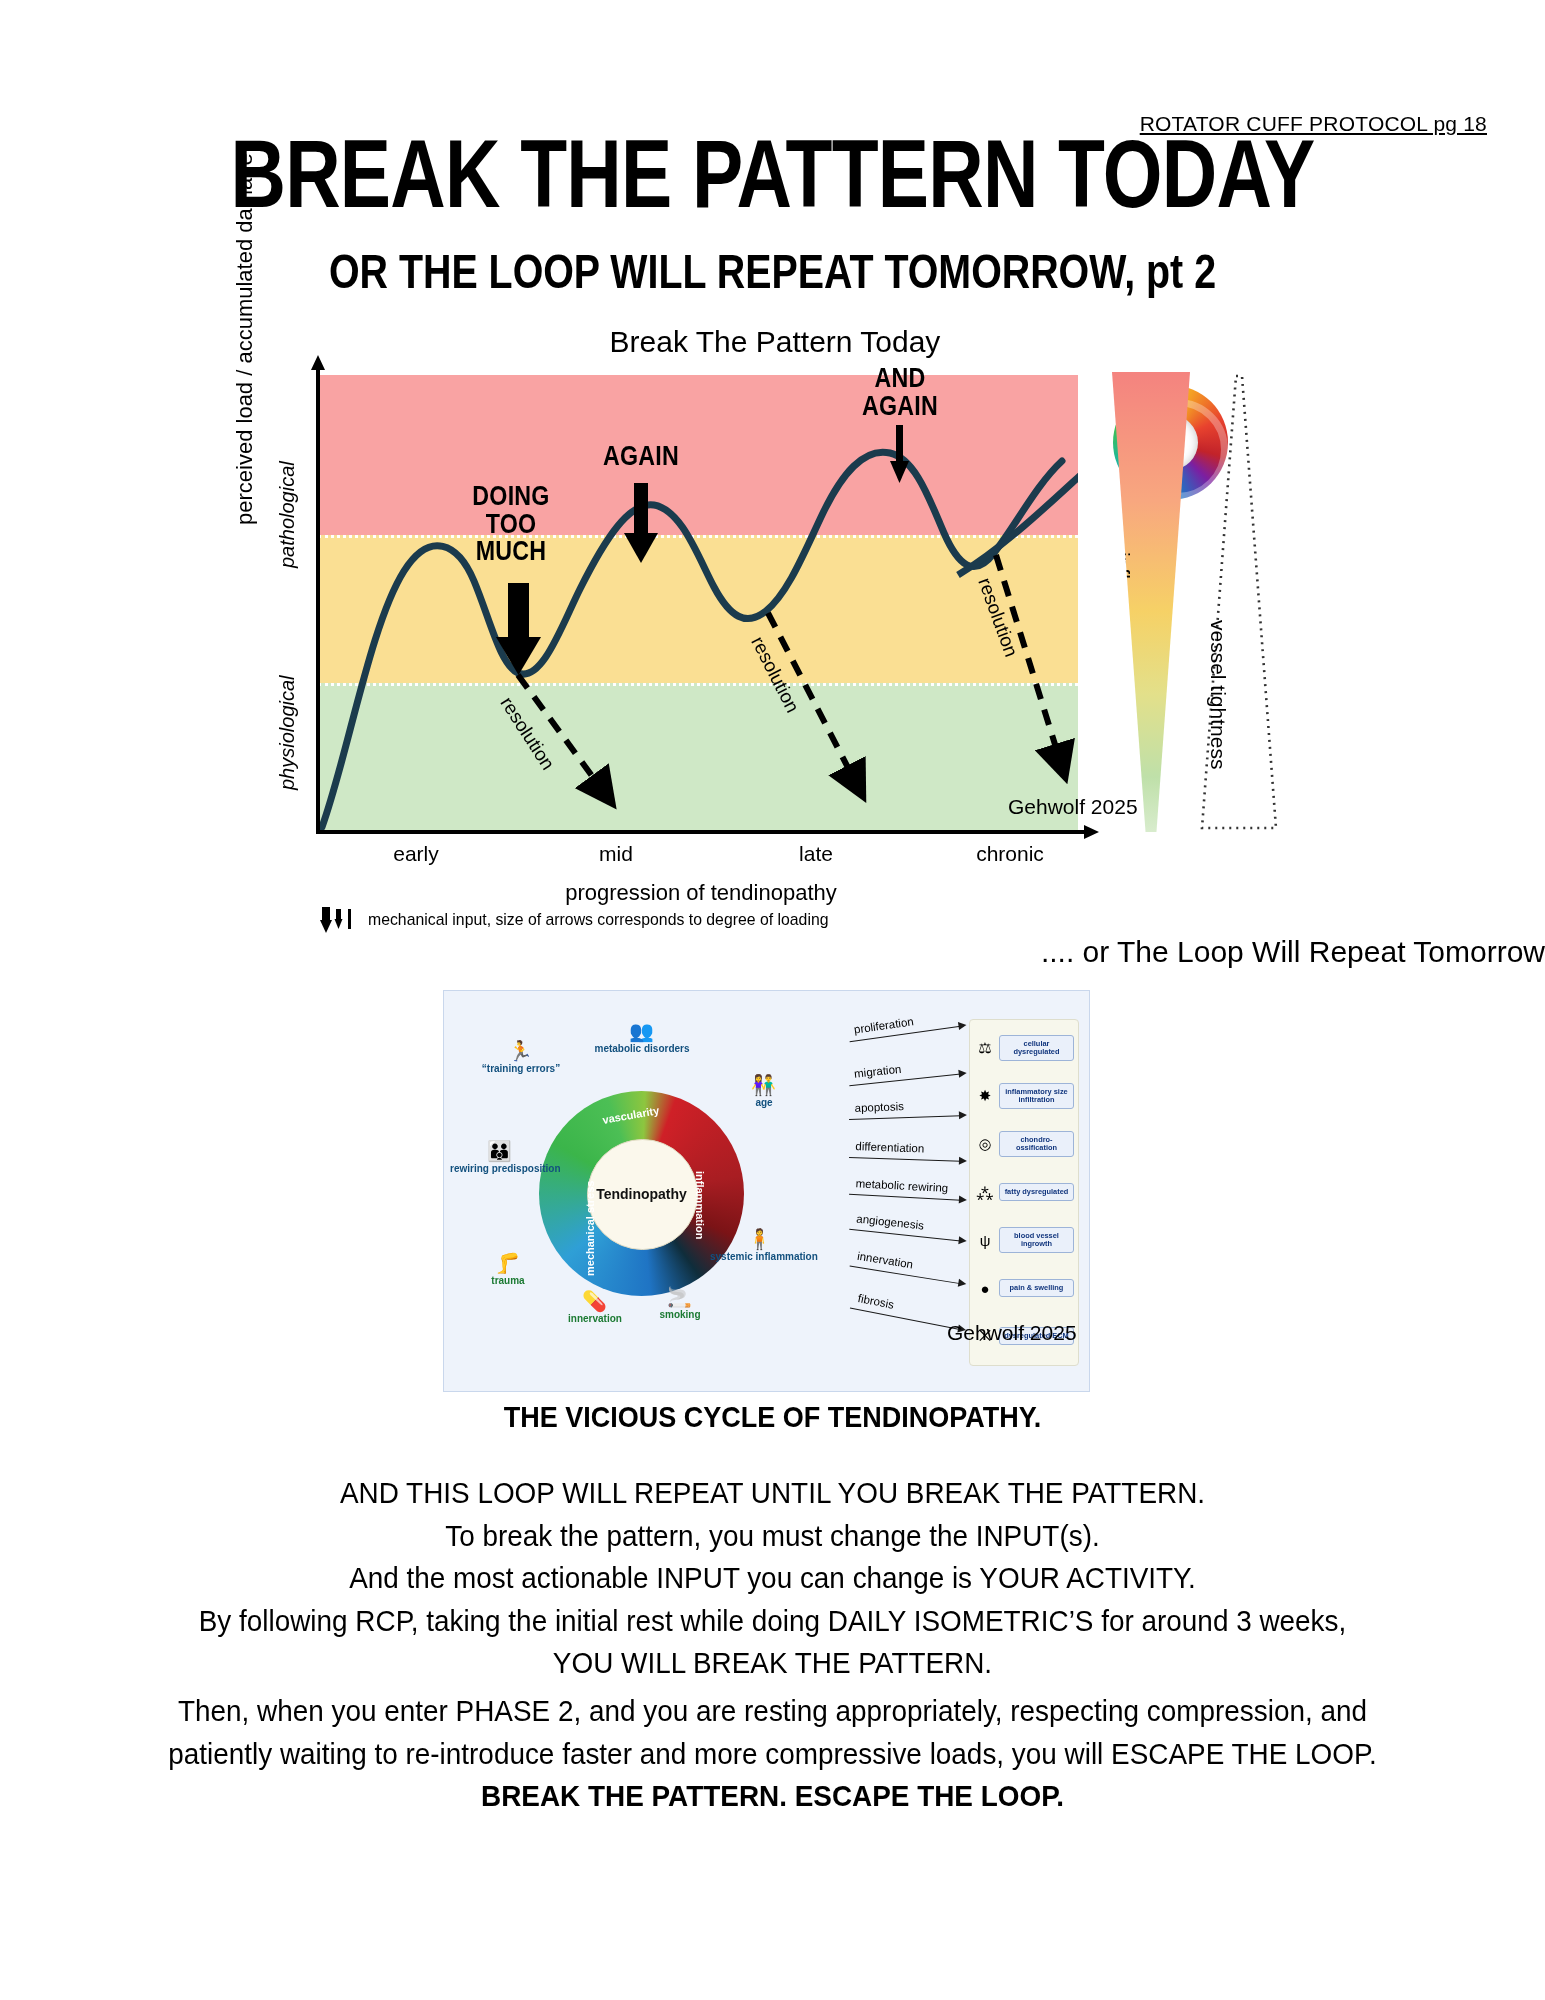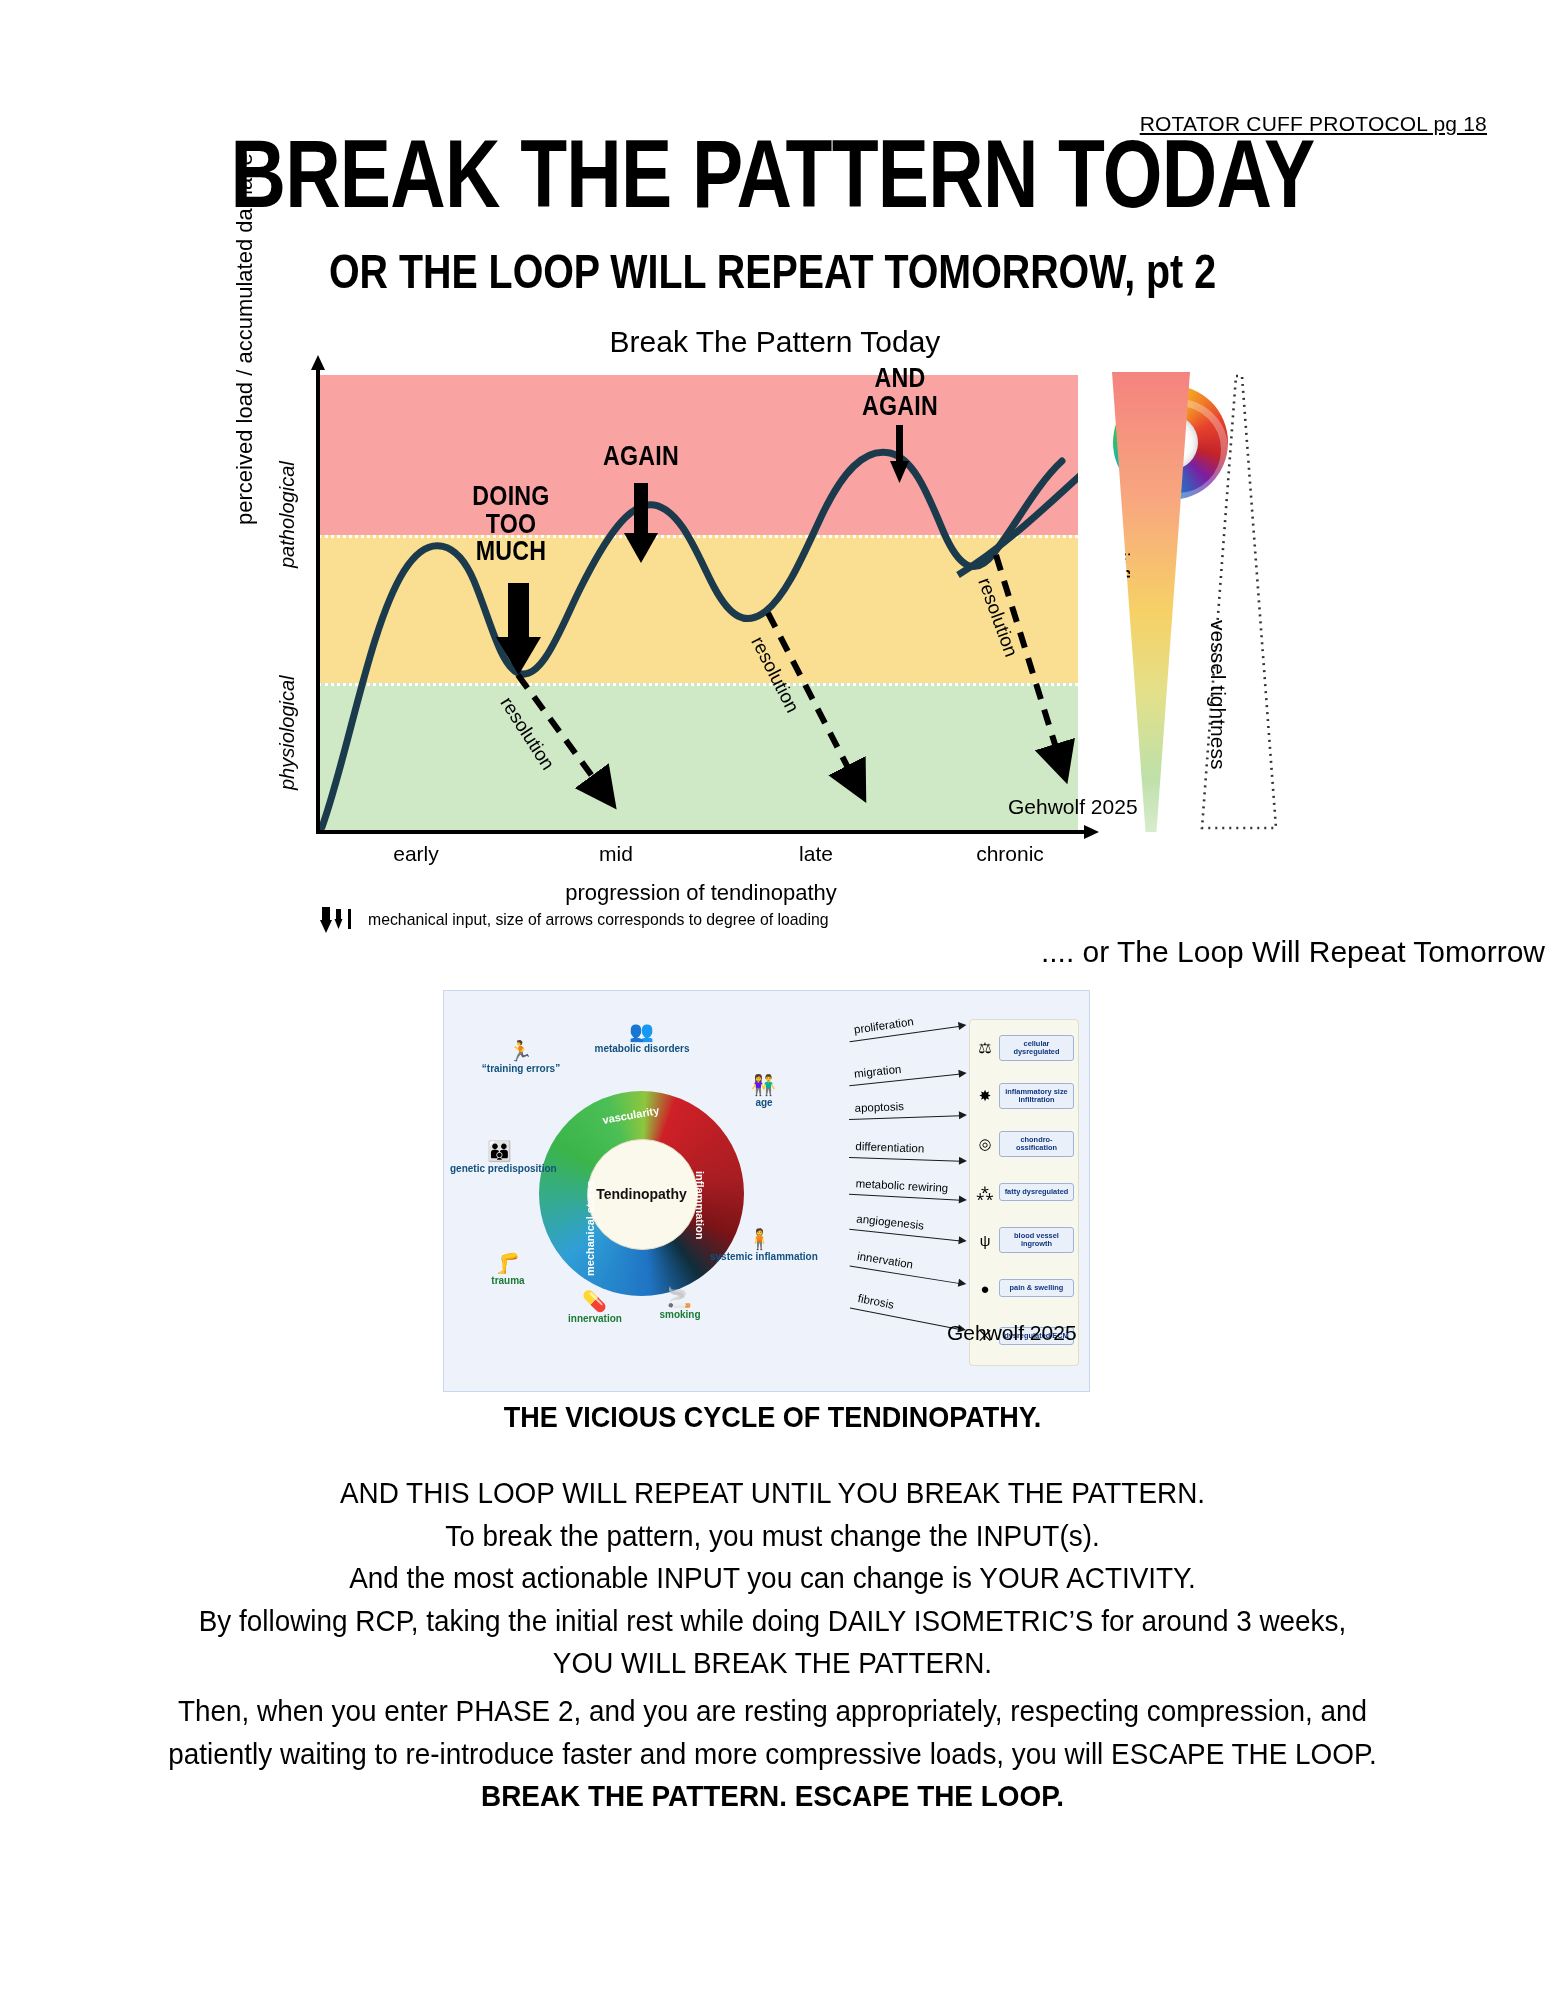--- a/index.html
+++ b/index.html
@@ -268,21 +268,21 @@
       <div class="f2node blue" style="left:148px;top:30px;width:100px;">
         <span class="f2ico">👥</span>
         <span>metabolic disorders</span>
       </div>
       <div class="f2node blue" style="left:22px;top:50px;width:110px;">
         <span class="f2ico">🏃</span>
         <span>“training errors”</span>
       </div>
       <div class="f2node blue" style="left:6px;top:150px;width:100px;">
         <span class="f2ico">👪</span>
-        <span>genetic predisposition</span>
+        <span>rewiring predisposition</span>
       </div>
       <div class="f2node green" style="left:24px;top:262px;width:80px;">
         <span class="f2ico">🦵</span>
         <span>trauma</span>
       </div>
       <div class="f2node green" style="left:106px;top:300px;width:90px;">
         <span class="f2ico">💊</span>
         <span>innervation</span>
       </div>
       <div class="f2node green" style="left:196px;top:296px;width:80px;">

